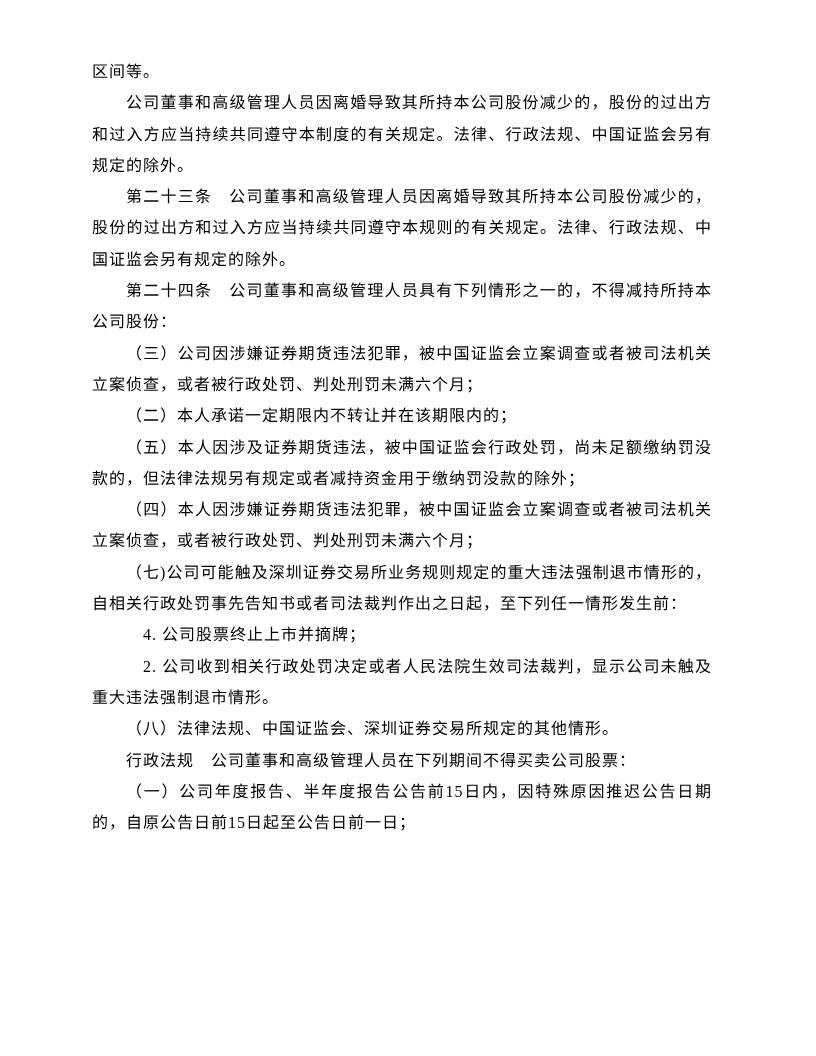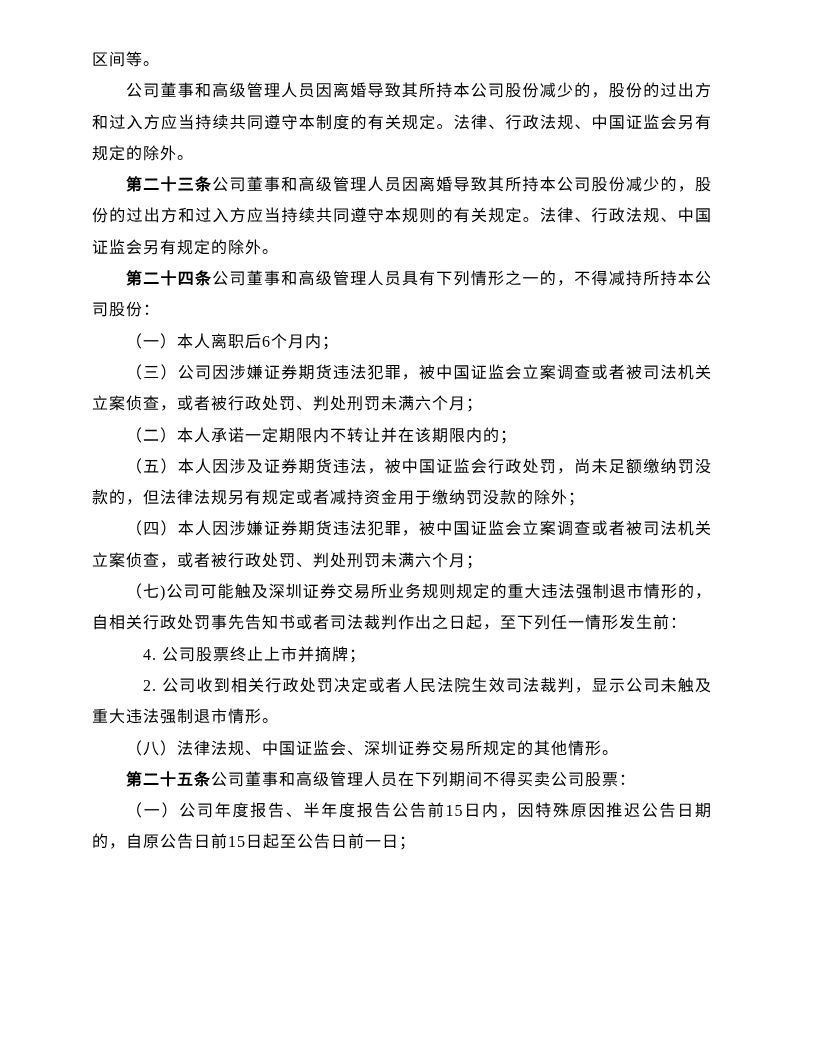--- a/index.html
+++ b/index.html
@@ -6,21 +6,21 @@
     margin: 0;
     padding: 0;
     background: #ffffff;
   }
   .page {
     position: relative;
     width: 816px;
     height: 1056px;
     box-sizing: border-box;
     background: #ffffff;
-    padding: 44px 104px 0 92px;
+    padding: 56px 104px 0 92px;
     overflow: hidden;
     font-family: "Liberation Serif", "DejaVu Serif", serif;
     color: #000000;
   }
   .page p {
     margin: 0;
     padding: 0;
     font-size: 16px;
     line-height: 31.3px;
     letter-spacing: 1px;
@@ -33,52 +33,52 @@
   }
   
   .p-body {
     text-indent: 34px;
   }
   
   .p-sub {
     text-indent: 51px;
   }
   .art-num {
-    font-weight: bold;
+    font-weight: normal;
+    margin-right: 17px;
   }
 </style>
 </head>
 <body>
 
 <div class="page">
 
   <p class="p-cont">区间等。</p>
 
   <p class="p-body">公司董事和高级管理人员因离婚导致其所持本公司股份减少的，股份的过出方和过入方应当持续共同遵守本制度的有关规定。法律、行政法规、中国证监会另有规定的除外。</p>
 
   <p class="p-body"><span class="art-num">第二十三条</span><span>公司董事和高级管理人员因离婚导致其所持本公司股份减少的，股份的过出方和过入方应当持续共同遵守本规则的有关规定。法律、行政法规、中国证监会另有规定的除外。</span></p>
 
   <p class="p-body"><span class="art-num">第二十四条</span><span>公司董事和高级管理人员具有下列情形之一的，不得减持所持本公司股份：</span></p>
 
-  <p class="p-body">（一）本人离职后6个月内；</p>
 
   <p class="p-body">（三）公司因涉嫌证券期货违法犯罪，被中国证监会立案调查或者被司法机关立案侦查，或者被行政处罚、判处刑罚未满六个月；</p>
 
   <p class="p-body">（二）本人承诺一定期限内不转让并在该期限内的；</p>
 
   <p class="p-body">（五）本人因涉及证券期货违法，被中国证监会行政处罚，尚未足额缴纳罚没款的，但法律法规另有规定或者减持资金用于缴纳罚没款的除外；</p>
 
   <p class="p-body">（四）本人因涉嫌证券期货违法犯罪，被中国证监会立案调查或者被司法机关立案侦查，或者被行政处罚、判处刑罚未满六个月；</p>
 
 
   <p class="p-body">（七)公司可能触及深圳证券交易所业务规则规定的重大违法强制退市情形的，自相关行政处罚事先告知书或者司法裁判作出之日起，至下列任一情形发生前：</p>
 
   <p class="p-sub">4. 公司股票终止上市并摘牌；</p>
 
   <p class="p-sub">2. 公司收到相关行政处罚决定或者人民法院生效司法裁判，显示公司未触及重大违法强制退市情形。</p>
 
   <p class="p-body">（八）法律法规、中国证监会、深圳证券交易所规定的其他情形。</p>
 
-  <p class="p-body"><span class="art-num">第二十五条</span><span>公司董事和高级管理人员在下列期间不得买卖公司股票：</span></p>
+  <p class="p-body"><span class="art-num">行政法规</span><span>公司董事和高级管理人员在下列期间不得买卖公司股票：</span></p>
 
   <p class="p-body">（一）公司年度报告、半年度报告公告前15日内，因特殊原因推迟公告日期的，自原公告日前15日起至公告日前一日；</p>
 
 </div>
 
 </body></html>

